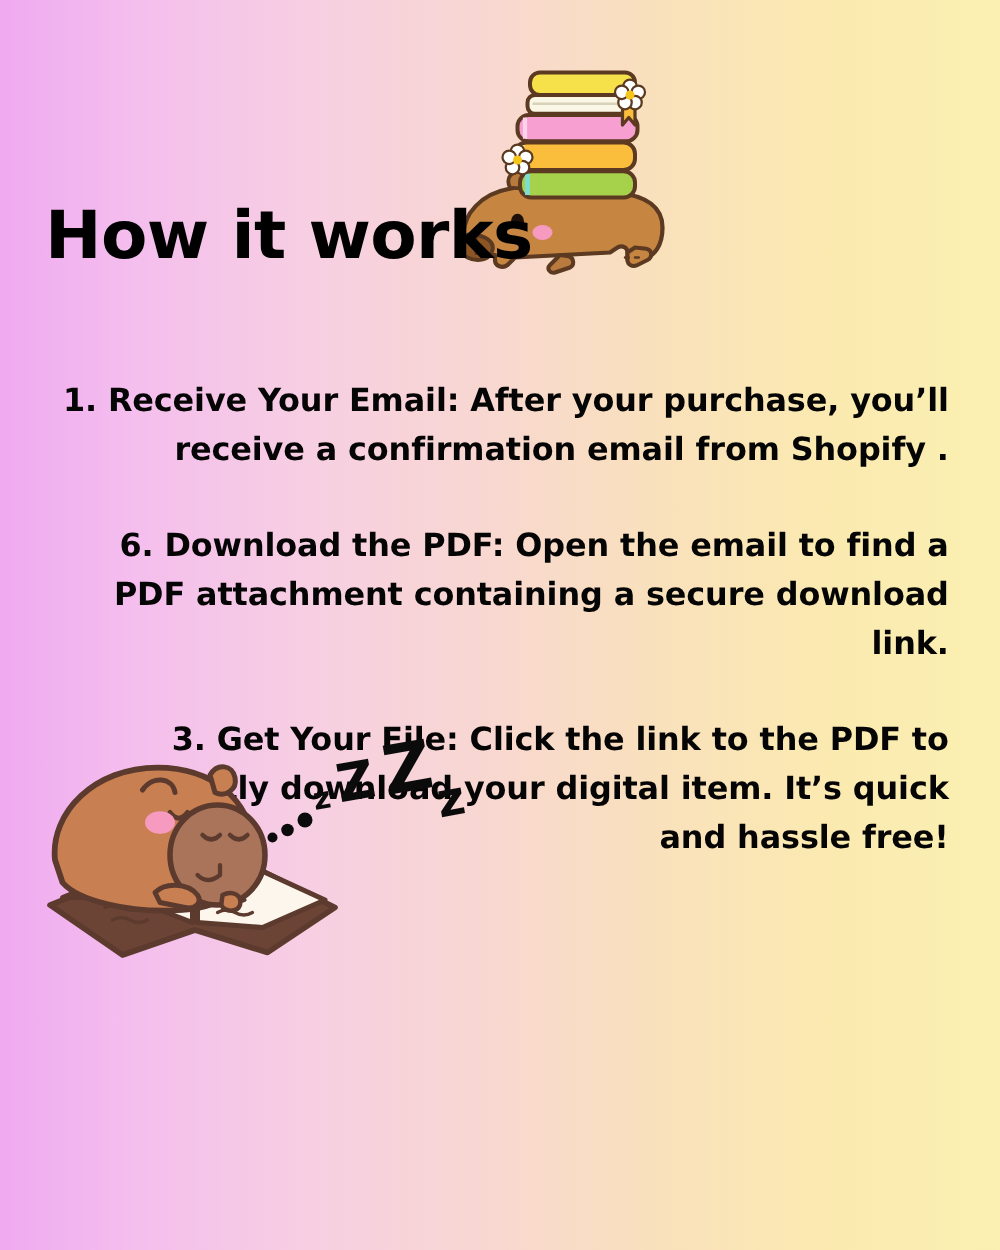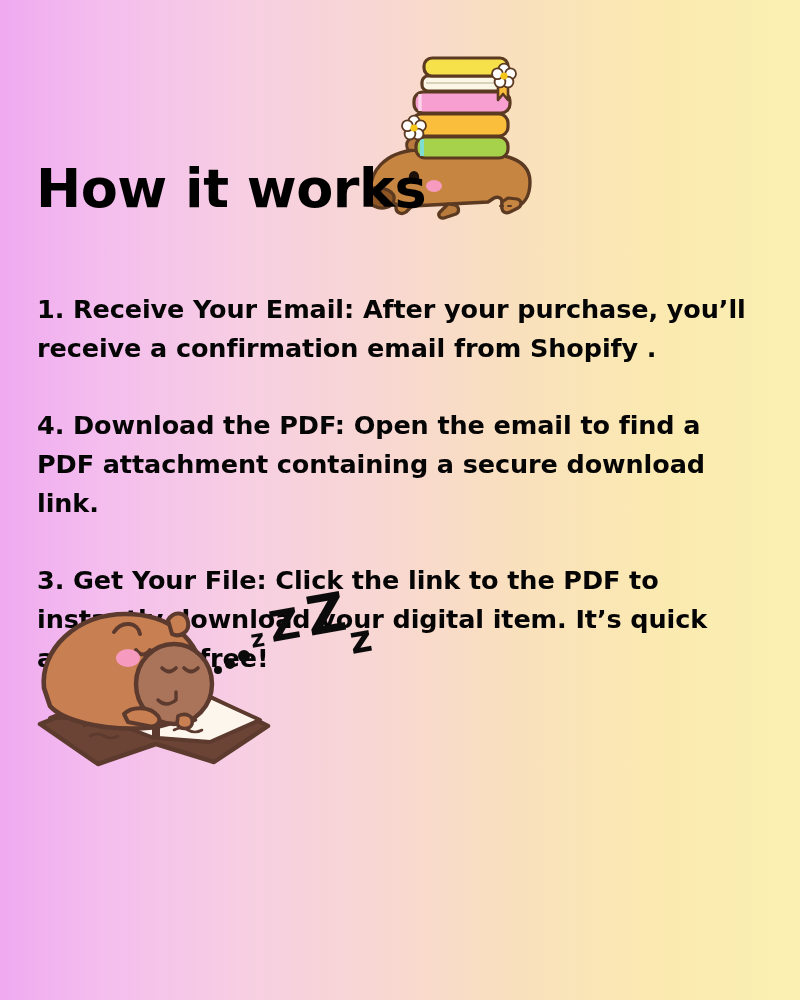--- a/index.html
+++ b/index.html
@@ -33,22 +33,23 @@
     color: #000000;
     white-space: nowrap;
     transform: scaleX(1.02);
     transform-origin: left center;
   }
 
   
   #steps {
     position: absolute;
     left: 37px;
-    top: 264px;
+    top: 276px;
     width: 722px;
+    text-align: right;
   }
   .step {
     font-family: "DejaVu Sans", sans-serif;
     font-weight: 700;
     font-size: 25.5px;
     line-height: 39px;
     color: #050505;
     margin-bottom: 38px;
     letter-spacing: -0.1px;
   }
@@ -130,21 +131,21 @@
         <circle cx="-6.6" cy="-2.2" r="5.4" fill="#ffffff" stroke="#5c3a21" stroke-width="1.8"></circle>
         <circle cx="0" cy="0" r="3.6" fill="#f5c518"></circle>
       </g>
     </svg>
   </div>
 
   <div id="title">How it works</div>
 
   <div id="steps">
     <p class="step">1. Receive Your Email: After your purchase, you’ll receive a confirmation email from Shopify .</p>
-    <p class="step">4. Download the PDF: Open the email to find a PDF attachment containing a secure download link.</p>
+    <p class="step">6. Download the PDF: Open the email to find a PDF attachment containing a secure download link.</p>
     <p class="step">3. Get Your File: Click the link to the PDF to instantly download your digital item. It’s quick and hassle free!</p>
   </div>
 
   <div class="art" id="capy-sleep-art">
     <svg width="250" height="200" viewBox="0 0 250 200" xmlns="http://www.w3.org/2000/svg">
 
       <g>
         <path d="M12 132 L72 108 L128 130 L184 106 L240 134 L186 170 L128 152 L70 172 Z" fill="#6b4436" stroke="#5c3a2e" stroke-width="4.5" stroke-linejoin="round"></path>
         <path d="M22 126 L74 105 L126 126 L126 146 L74 126 Z" fill="#fdf6ec" stroke="#5c3a2e" stroke-width="4" stroke-linejoin="round"></path>
         <path d="M130 126 L182 105 L232 128 L182 150 L130 146 Z" fill="#fdf6ec" stroke="#5c3a2e" stroke-width="4" stroke-linejoin="round"></path>

